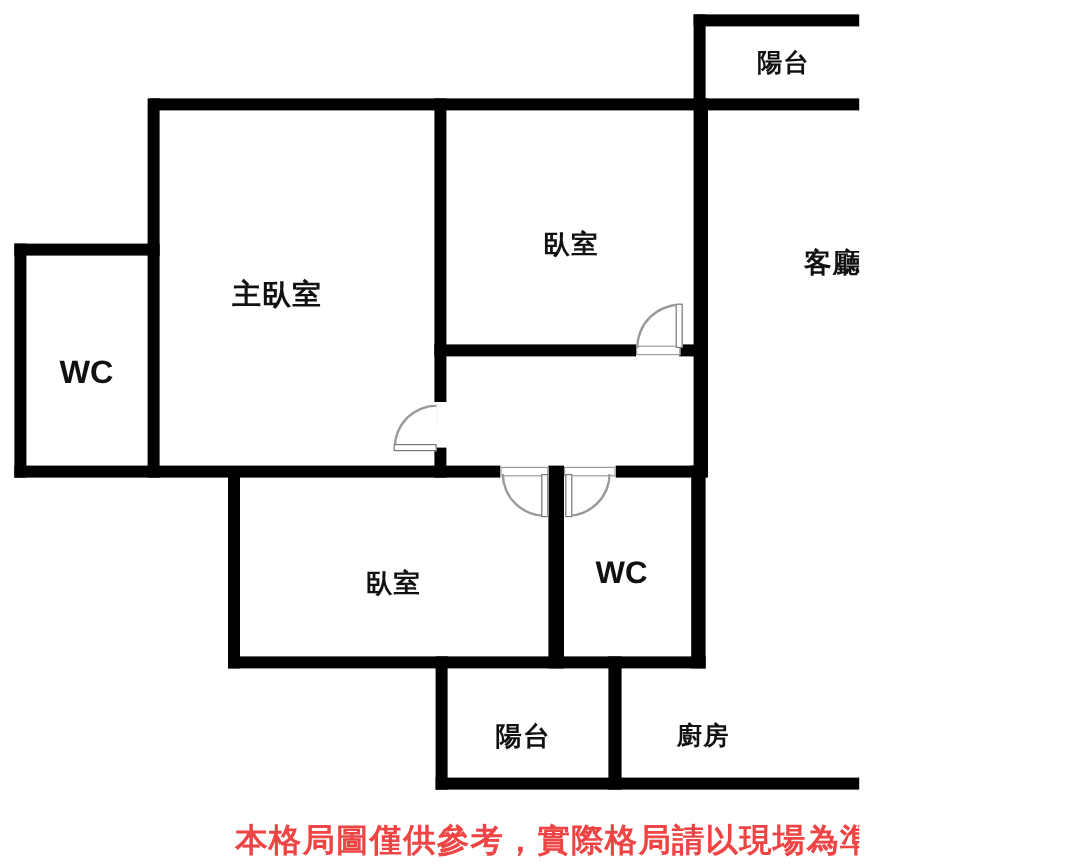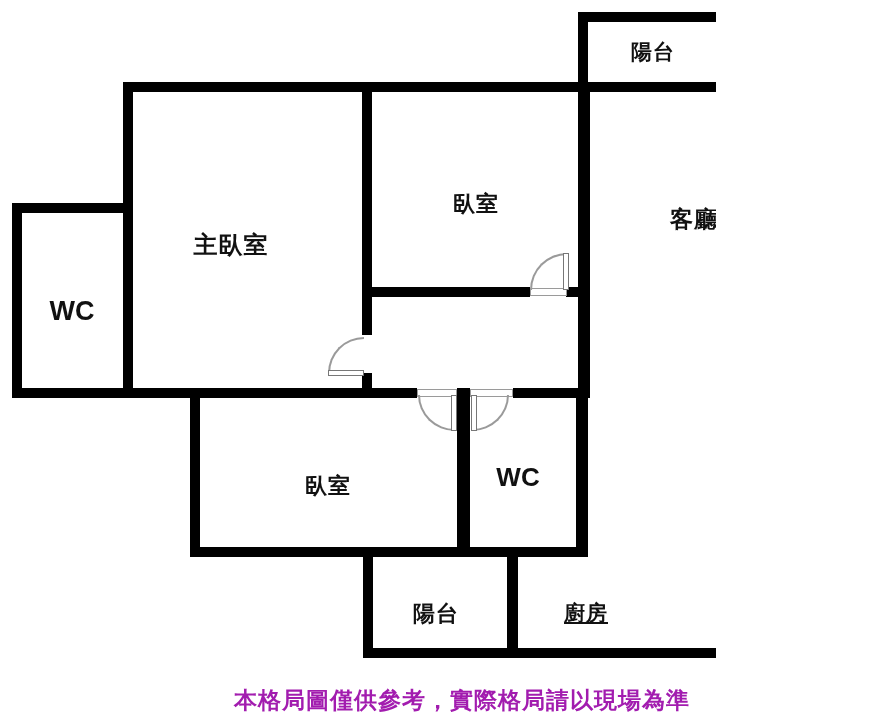--- a/index.html
+++ b/index.html
@@ -13,21 +13,21 @@
   .arc{position:absolute;box-sizing:border-box;background:transparent;}
   .arc-tl{border-left:2px solid #9a9a9a;border-top:2px solid #9a9a9a;border-top-left-radius:100% 100%;}
   .arc-bl{border-left:2px solid #9a9a9a;border-bottom:2px solid #9a9a9a;border-bottom-left-radius:100% 100%;}
   .arc-br{border-right:2px solid #9a9a9a;border-bottom:2px solid #9a9a9a;border-bottom-right-radius:100% 100%;}
   .room-label{
     position:absolute;transform:translate(-50%,-50%);
     color:#111111;font-weight:600;white-space:nowrap;letter-spacing:1px;
   }
   .disclaimer{
     position:absolute;transform:translate(-50%,-50%);
-    color:#a21caf;font-weight:600;white-space:nowrap;font-size:23px;letter-spacing:1px;
+    color:#ef4444;font-weight:600;white-space:nowrap;font-size:27px;letter-spacing:1px;
   }
 </style>
 </head>
 <body>
 
 <div class="canvas">
 
   <div class="wall" style="left:125px;top:82px;width:622px;height:10px;"></div>
 
   <div class="wall" style="left:578px;top:12px;width:169px;height:10px;"></div>
@@ -97,17 +97,17 @@
   </div>
 
   <div class="room-label" style="left:653px;top:52px;font-size:21px;">陽台</div>
   <div class="room-label" style="left:231px;top:245px;font-size:24px;">主臥室</div>
   <div class="room-label" style="left:476px;top:204px;font-size:22px;">臥室</div>
   <div class="room-label" style="left:694px;top:219px;font-size:23px;">客廳</div>
   <div class="room-label" style="left:72px;top:311px;font-size:27px;letter-spacing:0;">WC</div>
   <div class="room-label" style="left:328px;top:486px;font-size:22px;">臥室</div>
   <div class="room-label" style="left:518px;top:477px;font-size:26px;letter-spacing:0;">WC</div>
   <div class="room-label" style="left:436px;top:614px;font-size:22px;">陽台</div>
-  <div class="room-label" style="left:586px;top:613px;font-size:21px;text-decoration:underline;">廚房</div>
+  <div class="room-label" style="left:586px;top:613px;font-size:21px;">廚房</div>
 
   <div class="disclaimer" style="left:462px;top:700px;">本格局圖僅供參考，實際格局請以現場為準</div>
 
 </div>
 
 </body></html>

